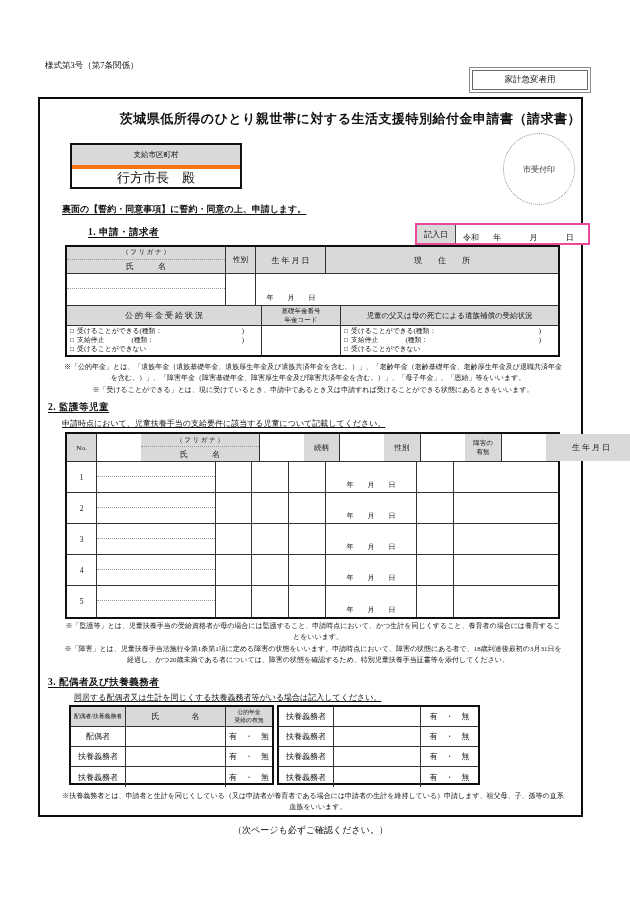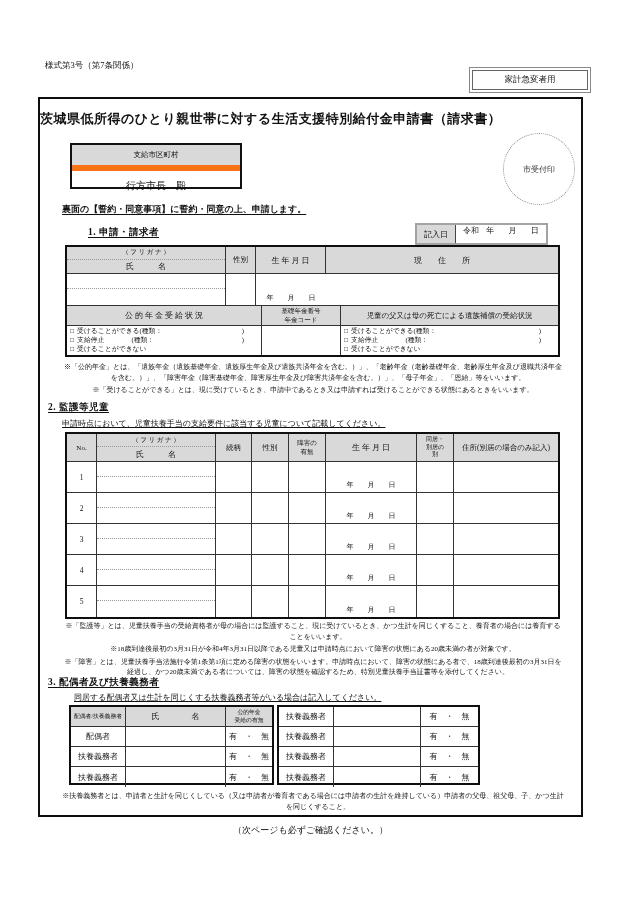--- a/index.html
+++ b/index.html
@@ -9,36 +9,36 @@
     overflow:hidden;margin:0 auto;
   }
   .abs{position:absolute;}
   .form-code{left:45px;top:60px;font-size:8.5px;text-align:center;}
   .audience-box{
     left:472px;top:70px;width:114px;height:18px;border:1px solid #666;
     box-shadow:0 0 0 2px #fff,0 0 0 3px #888;
     display:flex;align-items:center;justify-content:center;font-size:8.5px;background:#fff;
   }
   .main-box{left:38px;top:97px;width:545px;height:720px;border:2.5px solid #0d0d0d;box-sizing:border-box;background:#fff;}
-  .title{left:0;top:11px;width:100%;text-align:left;font-size:13px;font-weight:600;letter-spacing:0.5px;}
+  .title{left:0;top:11px;width:100%;text-align:right;font-size:13px;font-weight:600;letter-spacing:0.5px;}
   .muni-box{left:30px;top:44px;width:172px;height:46px;border:2.5px solid #111;box-sizing:border-box;display:flex;flex-direction:column;}
-  .muni-head{flex:0 0 20px;background:#d9d9d9;border-bottom:6px solid #f97316;display:flex;align-items:center;justify-content:center;font-size:7.5px;font-family:Liberation Serif, serif;}
-  .muni-addr{flex:1;display:flex;align-items:center;justify-content:center;font-size:10px;margin-top:8px;}
+  .muni-head{flex:0 0 20px;background:#d9d9d9;border-bottom:4px solid #f97316;display:flex;align-items:center;justify-content:center;font-size:7.5px;font-family:Liberation Serif, serif;}
+  .muni-addr{flex:1;display:flex;align-items:center;justify-content:center;font-size:13px;}
   .stamp{left:463px;top:34px;width:70px;height:70px;border:1px dotted #888;border-radius:50%;display:flex;align-items:center;justify-content:center;font-size:8px;color:#333;}
   .pledge{left:22px;top:104px;font-size:9px;font-weight:600;text-decoration:underline;text-underline-offset:2px;}
   .sec-heading{font-size:9.5px;font-weight:700;text-decoration:underline;text-underline-offset:2px;letter-spacing:0.5px;}
   .h1{left:8px;top:127px;margin-left:40px;}
   .h2{left:8px;top:302px;}
   .h3{left:8px;top:577px;}
   .intro{font-size:8px;text-decoration:underline;text-underline-offset:1px;}
   .i2{left:22px;top:319px;}
   .i3{left:22px;top:593px;margin-left:12px;}
-  .entry-box{left:375px;top:124px;width:133px;height:22px;border:2px solid #a3a3a3;box-sizing:border-box;display:flex;background:#fff;}
+  .entry-box{left:375px;top:124px;width:175px;height:22px;border:2px solid #ec4899;box-sizing:border-box;display:flex;background:#fff;}
   .entry-label{flex:0 0 38px;background:#d9d9d9;border-right:1px solid #444;display:flex;align-items:center;justify-content:center;font-size:8px;}
-  .entry-value{flex:1;display:flex;align-items:flex-start;font-size:8px;}
+  .entry-value{flex:1;display:flex;align-items:flex-end;font-size:8px;}
   .entry-era{padding-left:7px;}
   .entry-unit{flex:1;text-align:center;}
   
   .tbl{border:2px solid #0f0f0f;box-sizing:border-box;background:#fff;}
   .trow{display:flex;box-sizing:border-box;border-bottom:1px solid #333;}
   .trow:last-child{border-bottom:none;}
   .cell{box-sizing:border-box;border-right:1px solid #333;display:flex;align-items:center;justify-content:center;overflow:hidden;}
   .cell:last-child{border-right:none;}
   .gray{background:#d9d9d9;}
   .split{flex-direction:column;align-items:stretch;justify-content:flex-start;padding:0;}
@@ -51,21 +51,21 @@
   .opt-cell{flex-direction:column;align-items:stretch;justify-content:center;padding:1px 3px;}
   .opt-line{display:flex;font-size:6.8px;line-height:1.32;}
   .opt-line .cb{margin-right:3px;}
   .opt-line .close{margin-left:auto;padding-right:14px;}
   .notes{font-size:7px;line-height:1.5;color:#111;text-align:center;}
   .notes p{margin:2px 0;padding-left:10px;text-indent:-10px;}
   .n1{left:22px;top:261px;width:502px;}
   .n2{left:22px;top:520px;width:502px;}
   .n3{left:22px;top:690px;width:502px;}
   .tbl2{left:25px;top:333px;width:495px;}
-  .tbl2 .hr{height:28px;} .tbl2 .dr{height:31px;}
+  .tbl2 .hr{height:28px;gap:44px;} .tbl2 .dr{height:31px;}
   .tbl3{top:606px;height:80px;}
   .tbl3 .trow{height:20px;}
   .tbl3l{left:29px;width:205px;}
   .tbl3r{left:237px;width:203px;}
   .footer{left:38px;top:824px;width:545px;text-align:center;font-size:9px;}
   .c-no{flex:0 0 30px;} .c-name2{flex:0 0 119px;} .c-zoku{flex:0 0 36px;} .c-sei2{flex:0 0 37px;}
   .c-shogai{flex:0 0 37px;} .c-birth2{flex:0 0 91px;} .c-dokyo{flex:0 0 37px;} .c-addr2{flex:1;}
   .c-name1{flex:0 0 159px;} .c-sei1{flex:0 0 30px;} .c-birth1{flex:0 0 70px;} .c-addr1{flex:1;}
   .c-pens{flex:0 0 195px;} .c-basic{flex:0 0 79px;} .c-surv{flex:1;}
   .c3-lab{flex:0 0 55px;} .c3-name{flex:0 0 100px;} .c3-yn{flex:1;}
@@ -263,22 +263,21 @@
         <div class="cell c-zoku"></div>
         <div class="cell c-sei2"></div>
         <div class="cell c-shogai"></div>
         <div class="cell c-birth2 bottom-txt fs7">年　　月　　日</div>
         <div class="cell c-dokyo"></div>
         <div class="cell c-addr2"></div>
       </div>
     </div>
 
     <div class="abs notes n2">
-      <p>※「監護等」とは、児童扶養手当の受給資格者が母の場合には監護すること、現に受けているとき、かつ生計を同じくすること、養育者の場合には養育することをいいます。</p>
-      <p>※18歳到達後最初の3月31日が令和4年3月31日以降である児童又は申請時点において障害の状態にある20歳未満の者が対象です。</p>
+      <p>※「監護等」とは、児童扶養手当の受給資格者が母の場合には監護すること、申請時点において、かつ生計を同じくすること、養育者の場合には養育することをいいます。</p>
       <p>※「障害」とは、児童扶養手当法施行令第1条第1項に定める障害の状態をいいます。申請時点において、障害の状態にある者で、18歳到達後最初の3月31日を経過し、かつ20歳未満である者については、障害の状態を確認するため、特別児童扶養手当証書等を添付してください。</p>
     </div>
 
     <div class="abs sec-heading h3">3. 配偶者及び扶養義務者</div>
     <div class="abs intro i3">同居する配偶者又は生計を同じくする扶養義務者等がいる場合は記入してください。</div>
 
     <div class="abs tbl tbl3 tbl3l">
       <div class="trow">
         <div class="cell c3-lab gray" style="font-size:5.8px;">配偶者/扶養義務者</div>
         <div class="cell c3-name gray fs8">氏　　　　名</div>
@@ -321,20 +320,20 @@
         <div class="cell c3r-yn fs8">有　・　無</div>
       </div>
       <div class="trow">
         <div class="cell c3r-lab fs8">扶養義務者</div>
         <div class="cell c3r-blank"></div>
         <div class="cell c3r-yn fs8">有　・　無</div>
       </div>
     </div>
 
     <div class="abs notes n3">
-      <p>※扶養義務者とは、申請者と生計を同じくしている（又は申請者が養育者である場合には申請者の生計を維持している）申請者の父母、祖父母、子、かつ生計を同じくすること。</p>
+      <p>※扶養義務者とは、申請者と生計を同じくしている（又は申請者が養育者である場合には申請者の生計を維持している）申請します、祖父母、子、孫等の直系血族をいいます。</p>
     </div>
 
   </div>
 
   <div class="abs footer">（次ページも必ずご確認ください。）</div>
 
 </div>
 
 </body></html>

